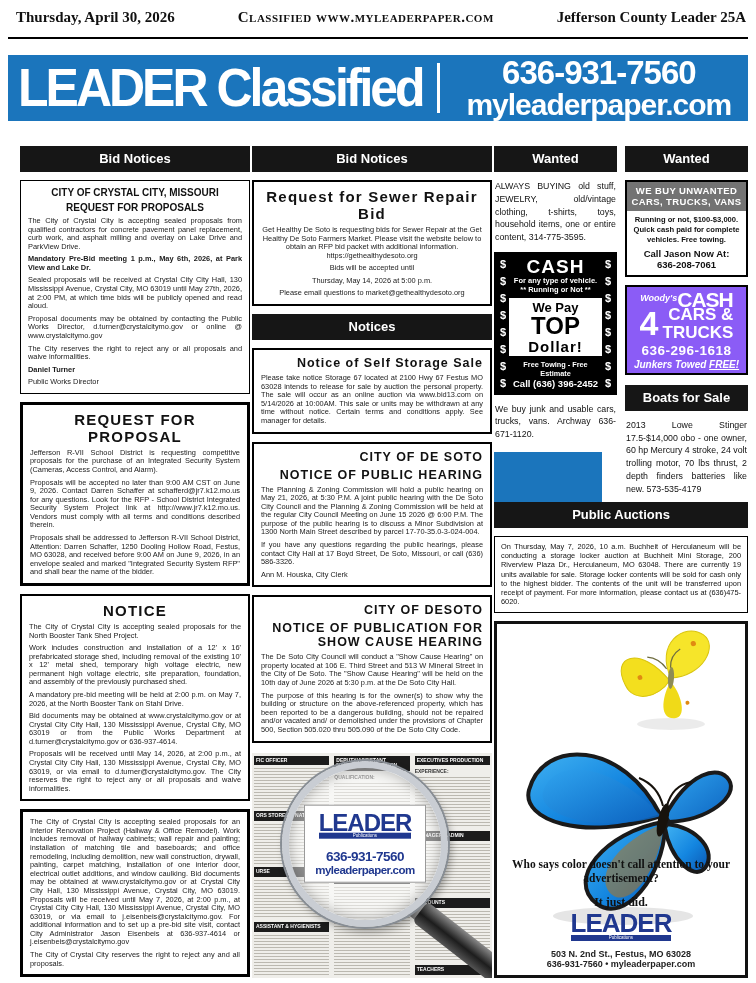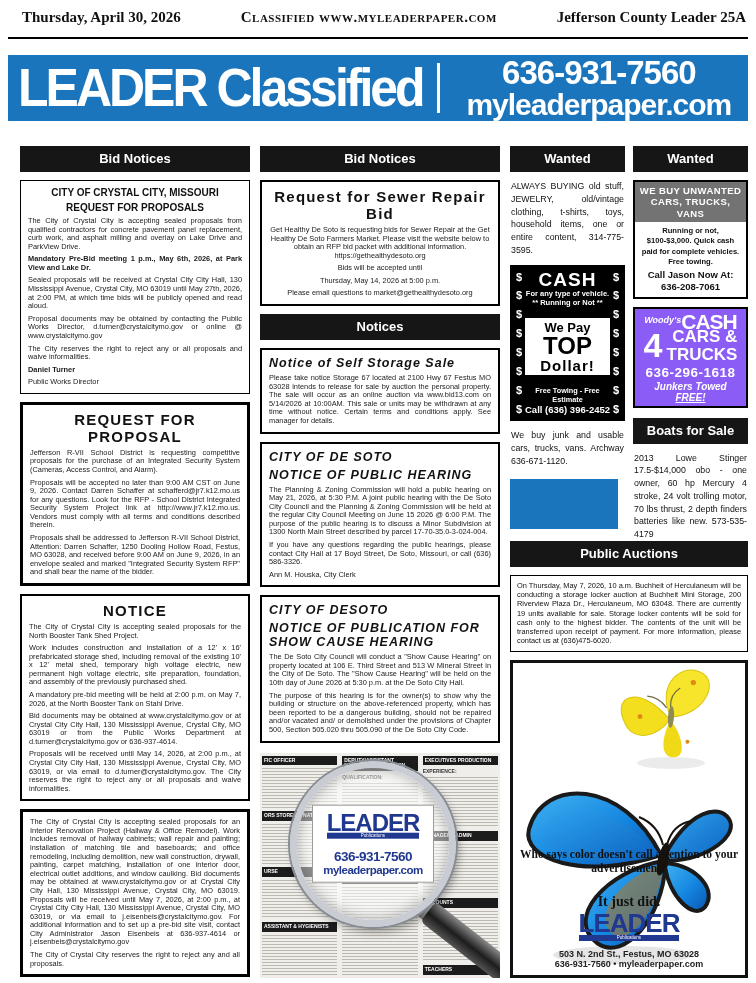--- a/index.html
+++ b/index.html
@@ -1,74 +1,74 @@
 <!DOCTYPE html>
 <html><head>
 <meta charset="utf-8">
 <style>
   * { box-sizing: border-box; margin:0; padding:0; }
   html,body { background:#e8e8e8; }
   .page { width:756px; height:983px; position:relative; background:#fff; overflow:hidden;
           font-family:"Liberation Sans", sans-serif; color:#111; margin:0 auto; }
 
   
-  .masthead { position:absolute; top:9px; left:22px; right:10px; display:flex;
+  .masthead { position:absolute; top:9px; left:16px; right:10px; display:flex;
               justify-content:space-between; align-items:flex-start;
               font-family:"Liberation Serif", serif; font-weight:bold; }
   .mh-date { font-size:15px; }
   .mh-center { font-size:15px; font-variant:small-caps; letter-spacing:.5px; }
   .mh-right { font-size:15px; }
   .mh-rule { position:absolute; top:37px; left:8px; right:8px; border-top:2.5px solid #000; }
 
   
   .banner { position:absolute; top:55px; left:8px; right:8px; height:66px; background:#1b75bc;
             color:#fff; display:flex; align-items:center; }
   .banner-title { font-size:50px; font-weight:bold; letter-spacing:-3px; margin-left:10px;
                   transform:scaleY(1.08); white-space:nowrap; }
   .banner-div { width:3px; height:50px; background:#fff; margin:0 16px 0 14px; flex:none; }
   .banner-contact { flex:1; text-align:center; line-height:1.02; padding-right:6px; }
   .banner-phone { font-size:33px; font-weight:bold; letter-spacing:-1px; }
   .banner-site  { font-size:30px; font-weight:bold; letter-spacing:-1px; }
 
   
-  .content { position:absolute; top:146px; left:8px; right:8px; bottom:5px; display:flex; gap:10px;padding-left:12px; }
+  .content { position:absolute; top:146px; left:8px; right:8px; bottom:5px; display:flex; gap:2px;padding-left:12px; }
   .c1 { width:230px; flex:none; display:flex; flex-direction:column; }
   .c2 { width:240px; flex:none; display:flex; flex-direction:column; }
   .cr { flex:1; display:flex; flex-direction:column; }
   .r-top { display:flex; gap:8px; }
   .r-top > div { flex:1; display:flex; flex-direction:column; }
 
   .section-bar { background:#161616; color:#fff; font-weight:bold; font-size:13px;
                  text-align:center; padding:5px 0 6px; margin-bottom:8px; flex:none; }
 
   .ad { border:1.5px solid #000; padding:6px 7px; margin-bottom:8px; background:#fff; }
   .ad.b2 { border-width:2px; }
   .ad.b3 { border-width:3px; }
   .ad p { font-size:7.4px; line-height:1.16; text-align:justify; margin:0 0 4px; color:#1a1a1a; }
   .ad p:last-child { margin-bottom:0; }
   .ad p.bold { font-weight:bold; }
   .ad p.center { text-align:center; }
   .t-sm { font-weight:bold; font-size:10px; text-align:center; line-height:1.2; margin:0 0 3px; }
   .t-lg { font-weight:bold; font-size:15px; text-align:center; letter-spacing:1.2px; margin:0 0 4px; }
-  .t-md { font-weight:bold; font-size:12.5px; text-align:left; letter-spacing:1px; margin:0 0 4px;font-style:italic; }
+  .t-md { font-weight:bold; font-size:12.5px; text-align:right; letter-spacing:1px; margin:0 0 4px; }
   .sig { font-size:7.6px; font-weight:bold; margin:0; text-align:left; }
   .sig2 { font-size:7.6px; margin:0; text-align:left; }
 
   
   .textad { font-size:8.8px; line-height:1.45; text-align:justify; margin-bottom:8px; padding:0 1px; }
 
   
   .cash-ad { background:#000; color:#fff; border:2px solid #000; display:flex; margin-bottom:8px; padding:2px; }
   .dollar-col { display:flex; flex-direction:column; justify-content:space-between;
                 font-weight:bold; font-size:11px; padding:2px 2px; }
   .cash-mid { flex:1; text-align:center; }
   .cash-title { font-size:19px; font-weight:bold; letter-spacing:1px; line-height:1; margin-top:1px; }
   .cash-l1 { font-size:7.5px; font-weight:bold; }
   .cash-l2 { font-size:7.5px; font-weight:bold; margin-bottom:3px; }
-  .cash-white { background:#fff; color:#000; margin:11px 1px; padding:2px 0 1px; }
+  .cash-white { background:#fff; color:#000; margin:4px 1px; padding:2px 0 1px; }
   .cash-wepay { font-size:13px; font-weight:bold; }
   .cash-top { font-size:24px; font-weight:bold; line-height:.95; }
   .cash-dollar { font-size:15px; font-weight:bold; letter-spacing:1px; }
   .cash-l3 { font-size:7.3px; font-weight:bold; margin-top:3px; }
   .cash-l4 { font-size:9.5px; font-weight:bold; margin-bottom:2px; }
 
   .blue-box { width:108px; height:50px; background:#1b75bc; margin-top:3px; }
 
   
   .webuy { border:2px solid #000; padding:0 0 5px; text-align:center; margin-bottom:8px; }
@@ -93,21 +93,21 @@
 
   
   .auction { border:1.5px solid #000; padding:5px 6px; margin-bottom:8px; }
   .auction p { font-size:7.4px; line-height:1.25; text-align:justify; }
 
   
   .bfly { flex:1; border:3px solid #111; position:relative; background:#fff; overflow:hidden; }
   .bfly svg { position:absolute; }
   .bfly-text { position:absolute; left:6px; right:6px; bottom:6px; text-align:center; }
   .bf-l1 { font-family:"Liberation Serif", serif; font-weight:bold; font-size:11.5px; line-height:1.25; }
-  .bf-l2 { font-family:"Liberation Serif", serif; font-weight:bold; font-size:14px; margin-top:18px; }
+  .bf-l2 { font-family:"Liberation Serif", serif; font-weight:bold; font-size:12px; margin-top:9px; }
   .bf-addr { font-size:9px; font-weight:bold; margin-top:4px; color:#222; }
   .bf-contact { font-size:9px; font-weight:bold; color:#222; }
 
   
   .logo { display:inline-block; text-align:center; line-height:.9; margin-top:2px; }
   .logo-word { color:#20388f; font-weight:bold; letter-spacing:-1px; display:block; }
   .logo-bar { background:#20388f; color:#fff; display:block; font-size:4.5px; line-height:6px; height:6px; overflow:hidden; }
   .logo-lg .logo-word { font-size:26px; }
   .logo-md .logo-word { font-size:24px; }
 

